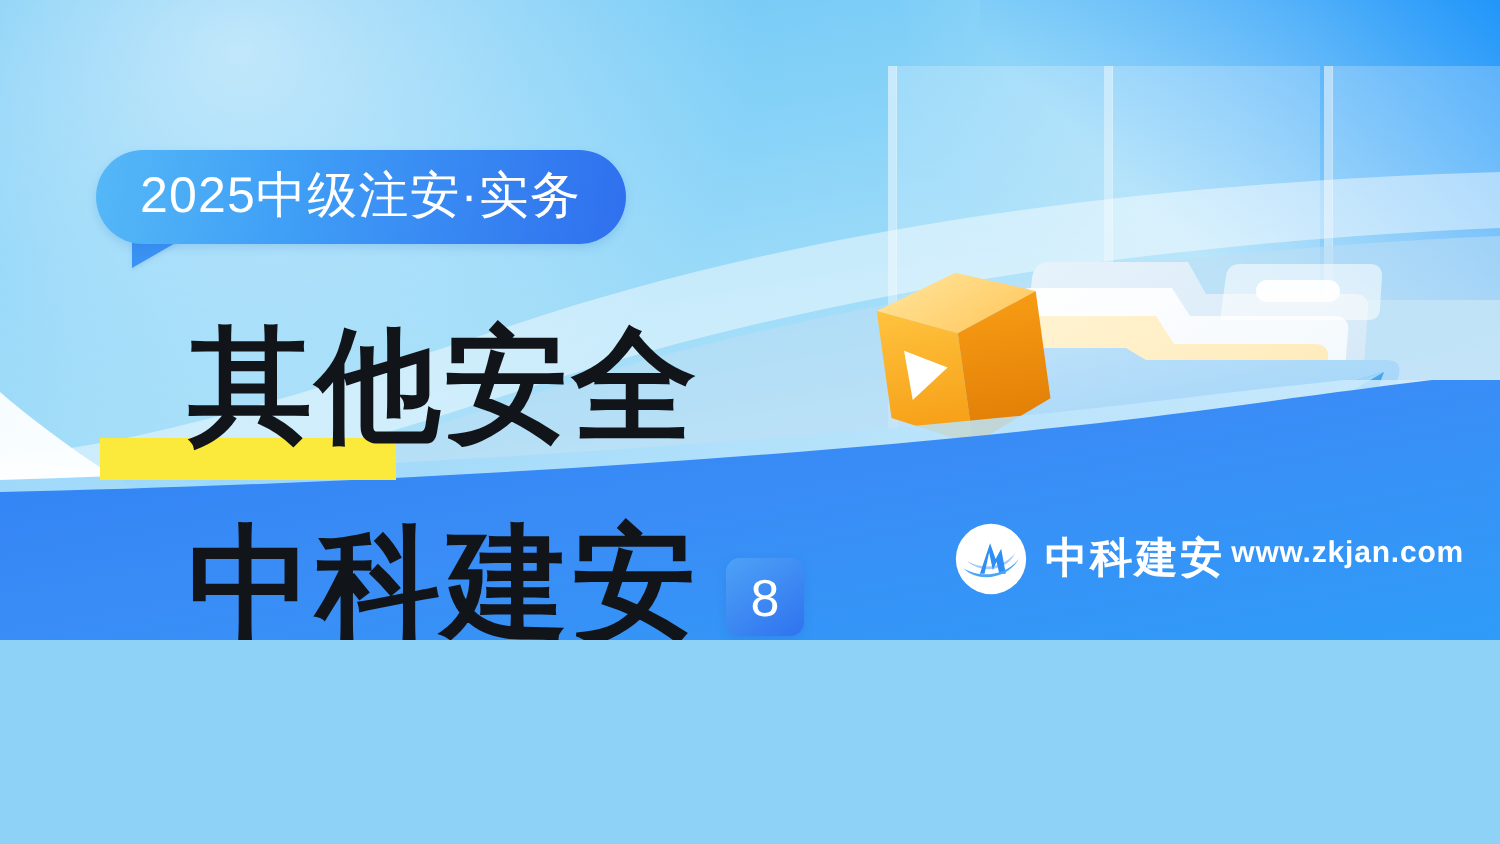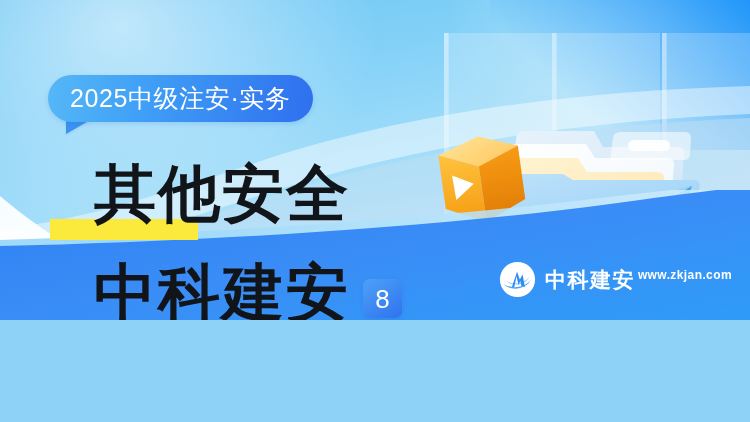--- a/index.html
+++ b/index.html
@@ -135,21 +135,21 @@
   .brand-mark{
     width:37px; height:37px; flex:0 0 37px;
   }
   .brand-txt{ display:flex; flex-direction:row; gap:3px; }
   .brand-cn{
     color:#fff; font-size:21px; font-weight:700;
     letter-spacing:1.5px; line-height:1;
     font-family:"Liberation Sans", sans-serif;
   }
   .brand-url{
-    color:#fff; font-size:12px; font-weight:700;
+    color:#fff; font-size:15px; font-weight:700;
     letter-spacing:.4px; line-height:1;
     font-family:"Liberation Sans", sans-serif;
   }
 </style>
 </head>
 <body>
 
 <div class="banner">
 
   <div class="glow-tl"></div>

